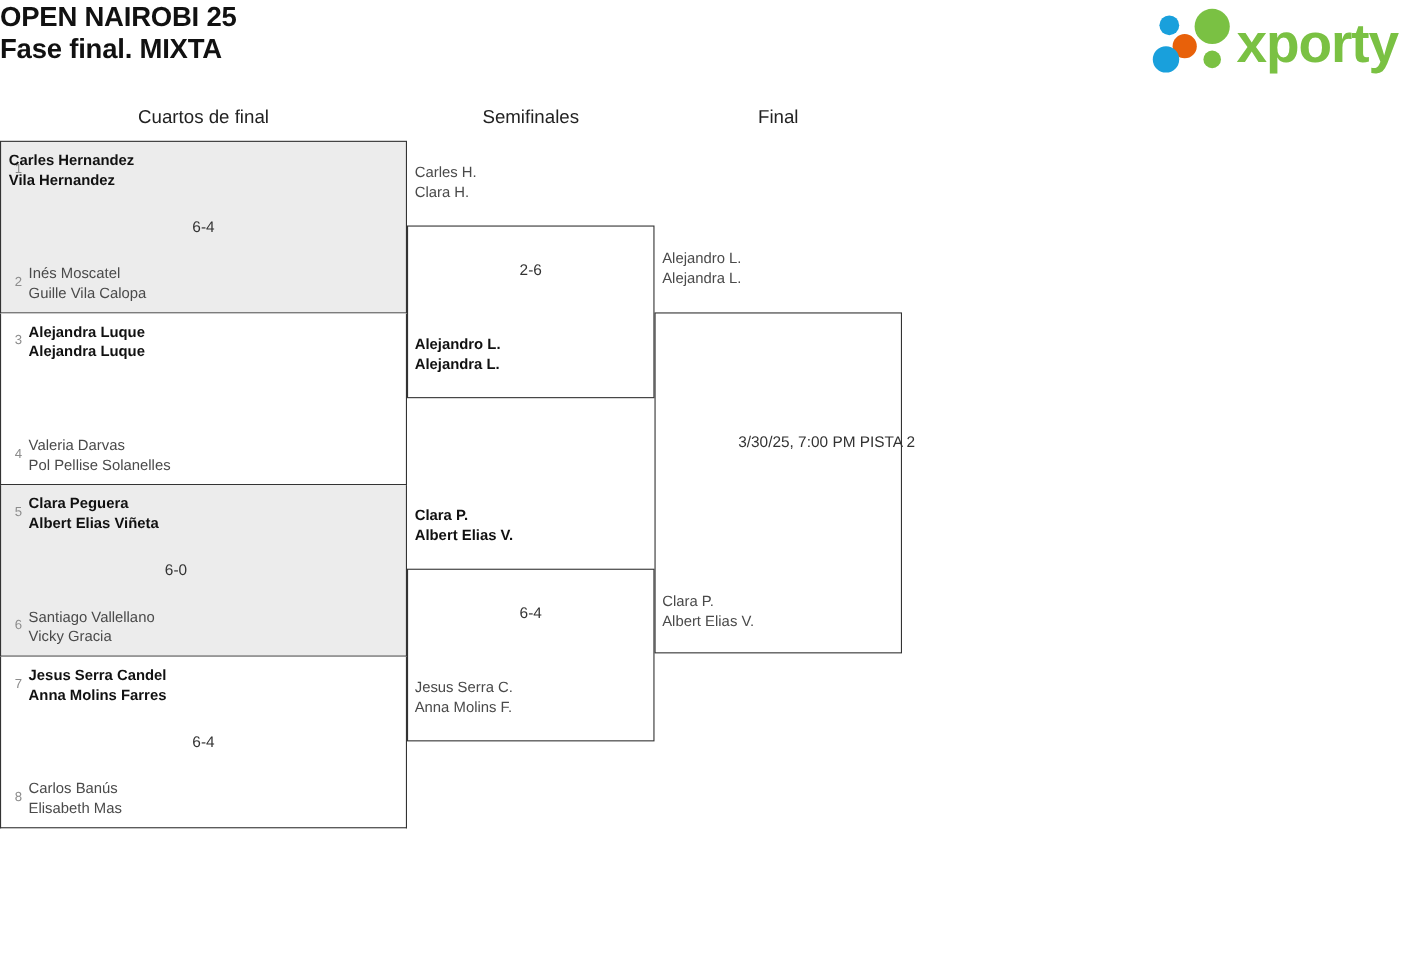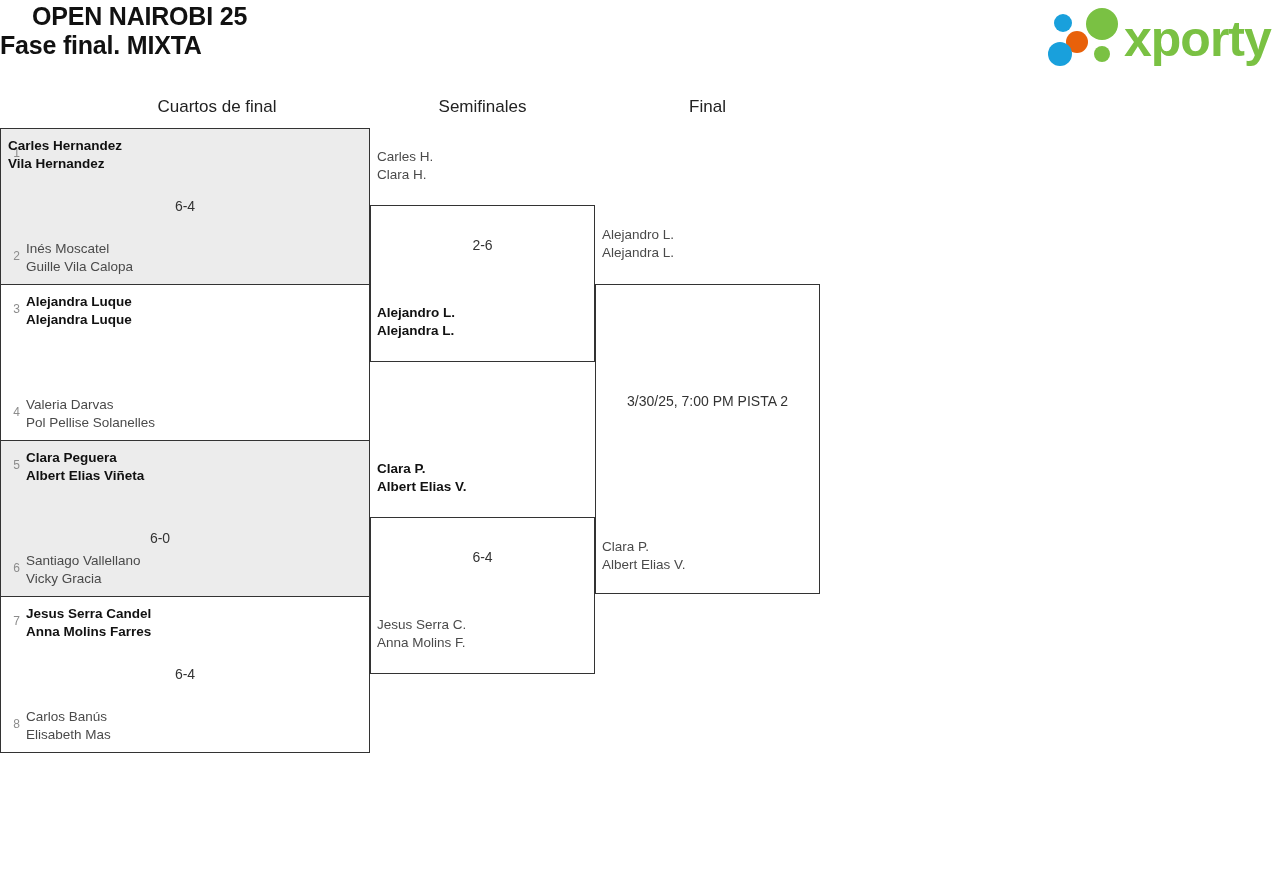--- a/index.html
+++ b/index.html
@@ -28,21 +28,20 @@
     position: absolute;
     left: 0; top: 2px;
   }
   .title-line1 {
     font-size: 25px;
     font-weight: bold;
     line-height: 29px;
     letter-spacing: -0.2px;
     color: #111111;
     white-space: nowrap;
-    padding-left: 32px;
   }
   .title-line2 {
     font-size: 25px;
     font-weight: bold;
     line-height: 29px;
     letter-spacing: -0.2px;
     color: #111111;
     white-space: nowrap;
   }
 
@@ -59,21 +58,21 @@
   
   .round-header {
     position: absolute;
     top: 95px;
     font-size: 17px;
     line-height: 24px;
     color: #222222;
     text-align: center;
     white-space: nowrap;
   }
-  #rh-qf { left: 0px;   width: 370px; margin-left: 32px; }
+  #rh-qf { left: 0px;   width: 370px; }
   #rh-sf { left: 370px; width: 225px; }
   #rh-fn { left: 595px; width: 225px; }
 
   
   #bracket {
     position: absolute;
     left: 0;
     top: 0;
     width: 1280px;
     height: 883px;
@@ -130,20 +129,21 @@
   }
 
   
   .sched {
     position: absolute;
     font-size: 14px;
     line-height: 18px;
     color: #333333;
     text-align: center;
     white-space: nowrap;
+    margin-left: 44px;
   }
 </style>
 </head>
 <body>
 
 <div id="header">
 
   <div id="title-block">
     <div class="title-line1">OPEN NAIROBI 25</div>
     <div class="title-line2">Fase final. MIXTA</div>
@@ -193,21 +193,21 @@
     <span class="nm">Valeria Darvas</span>
     <span class="nm">Pol Pellise Solanelles</span>
   </div>
 
   <div class="qf-cell shaded" style="top:441px; height:156px;"></div>
   <div class="seed" style="left:2px;  top:458px;">5</div>
   <div class="pair winner" style="left:26px; top:449px;">
     <span class="nm">Clara Peguera</span>
     <span class="nm">Albert Elias Viñeta</span>
   </div>
-  <div class="score" style="left:0px; top:509px; width:320px;margin-top:20px;">6-0</div>
+  <div class="score" style="left:0px; top:509px; width:320px;">6-0</div>
   <div class="seed" style="left:2px;  top:561px;">6</div>
   <div class="pair loser" style="left:26px; top:552px;">
     <span class="nm">Santiago Vallellano</span>
     <span class="nm">Vicky Gracia</span>
   </div>
 
   <div class="qf-cell plain" style="top:597px; height:156px;"></div>
   <div class="seed" style="left:2px;  top:614px;">7</div>
   <div class="pair winner" style="left:26px; top:605px;">
     <span class="nm">Jesus Serra Candel</span>

